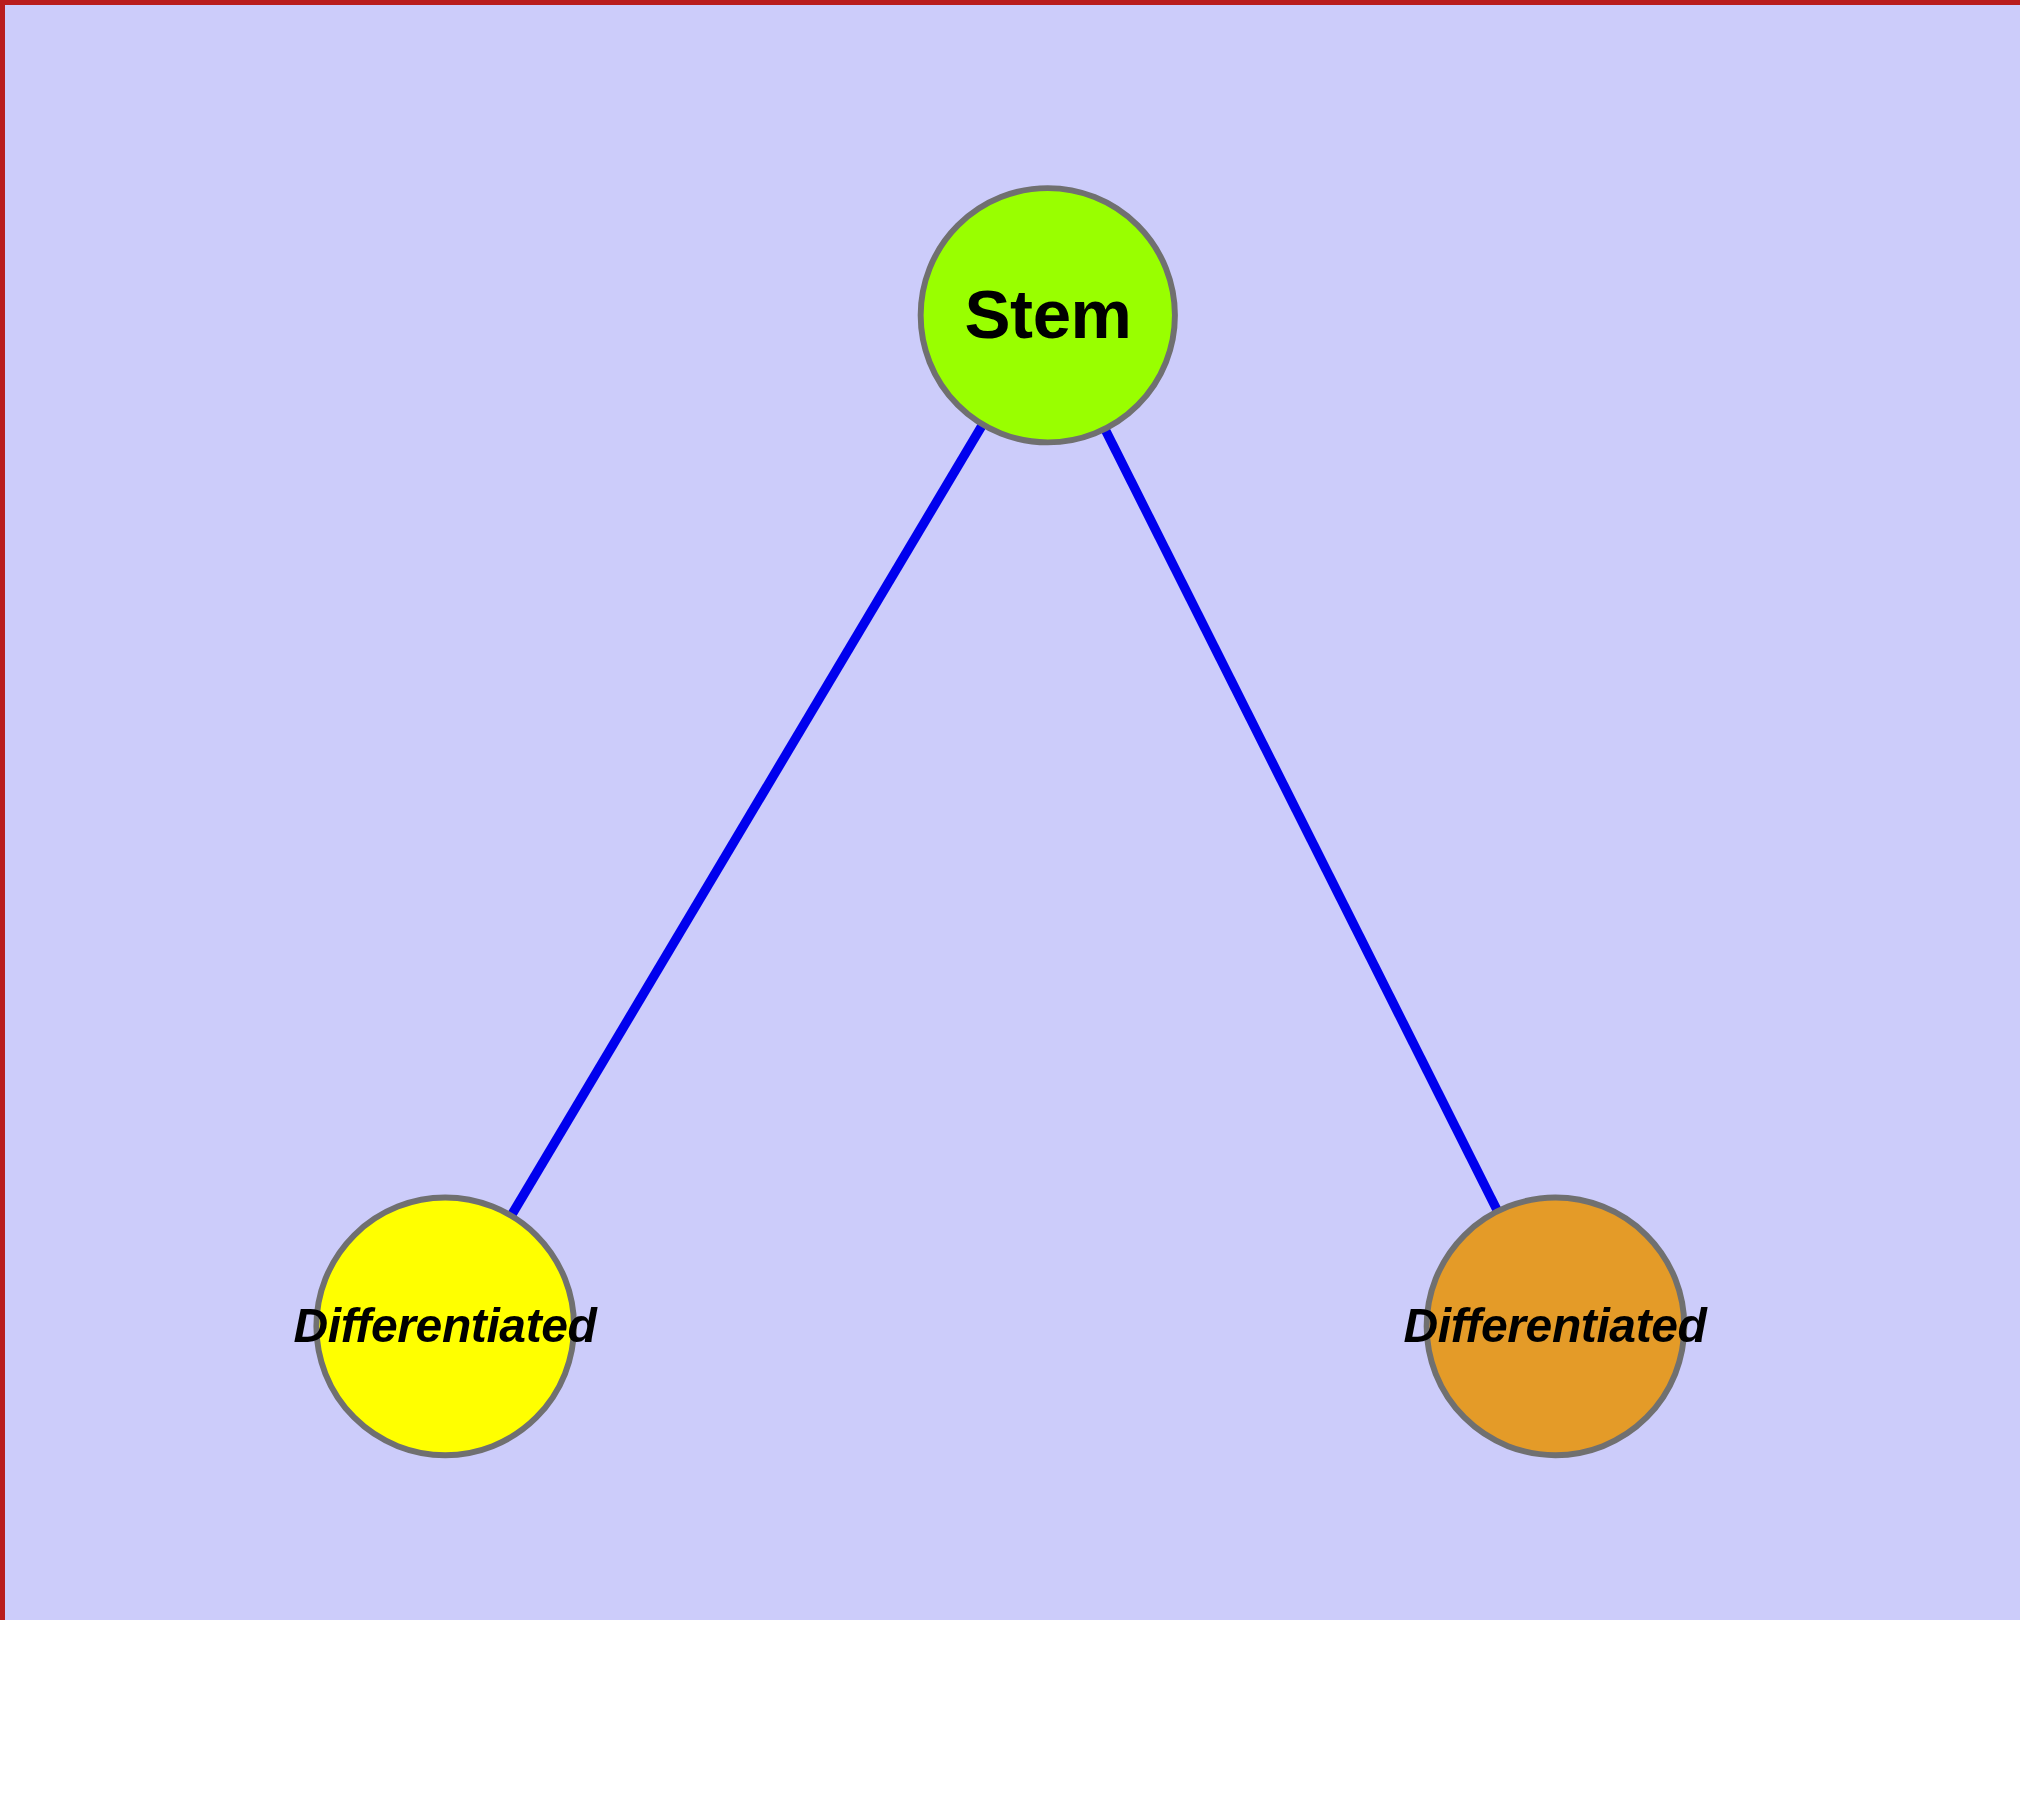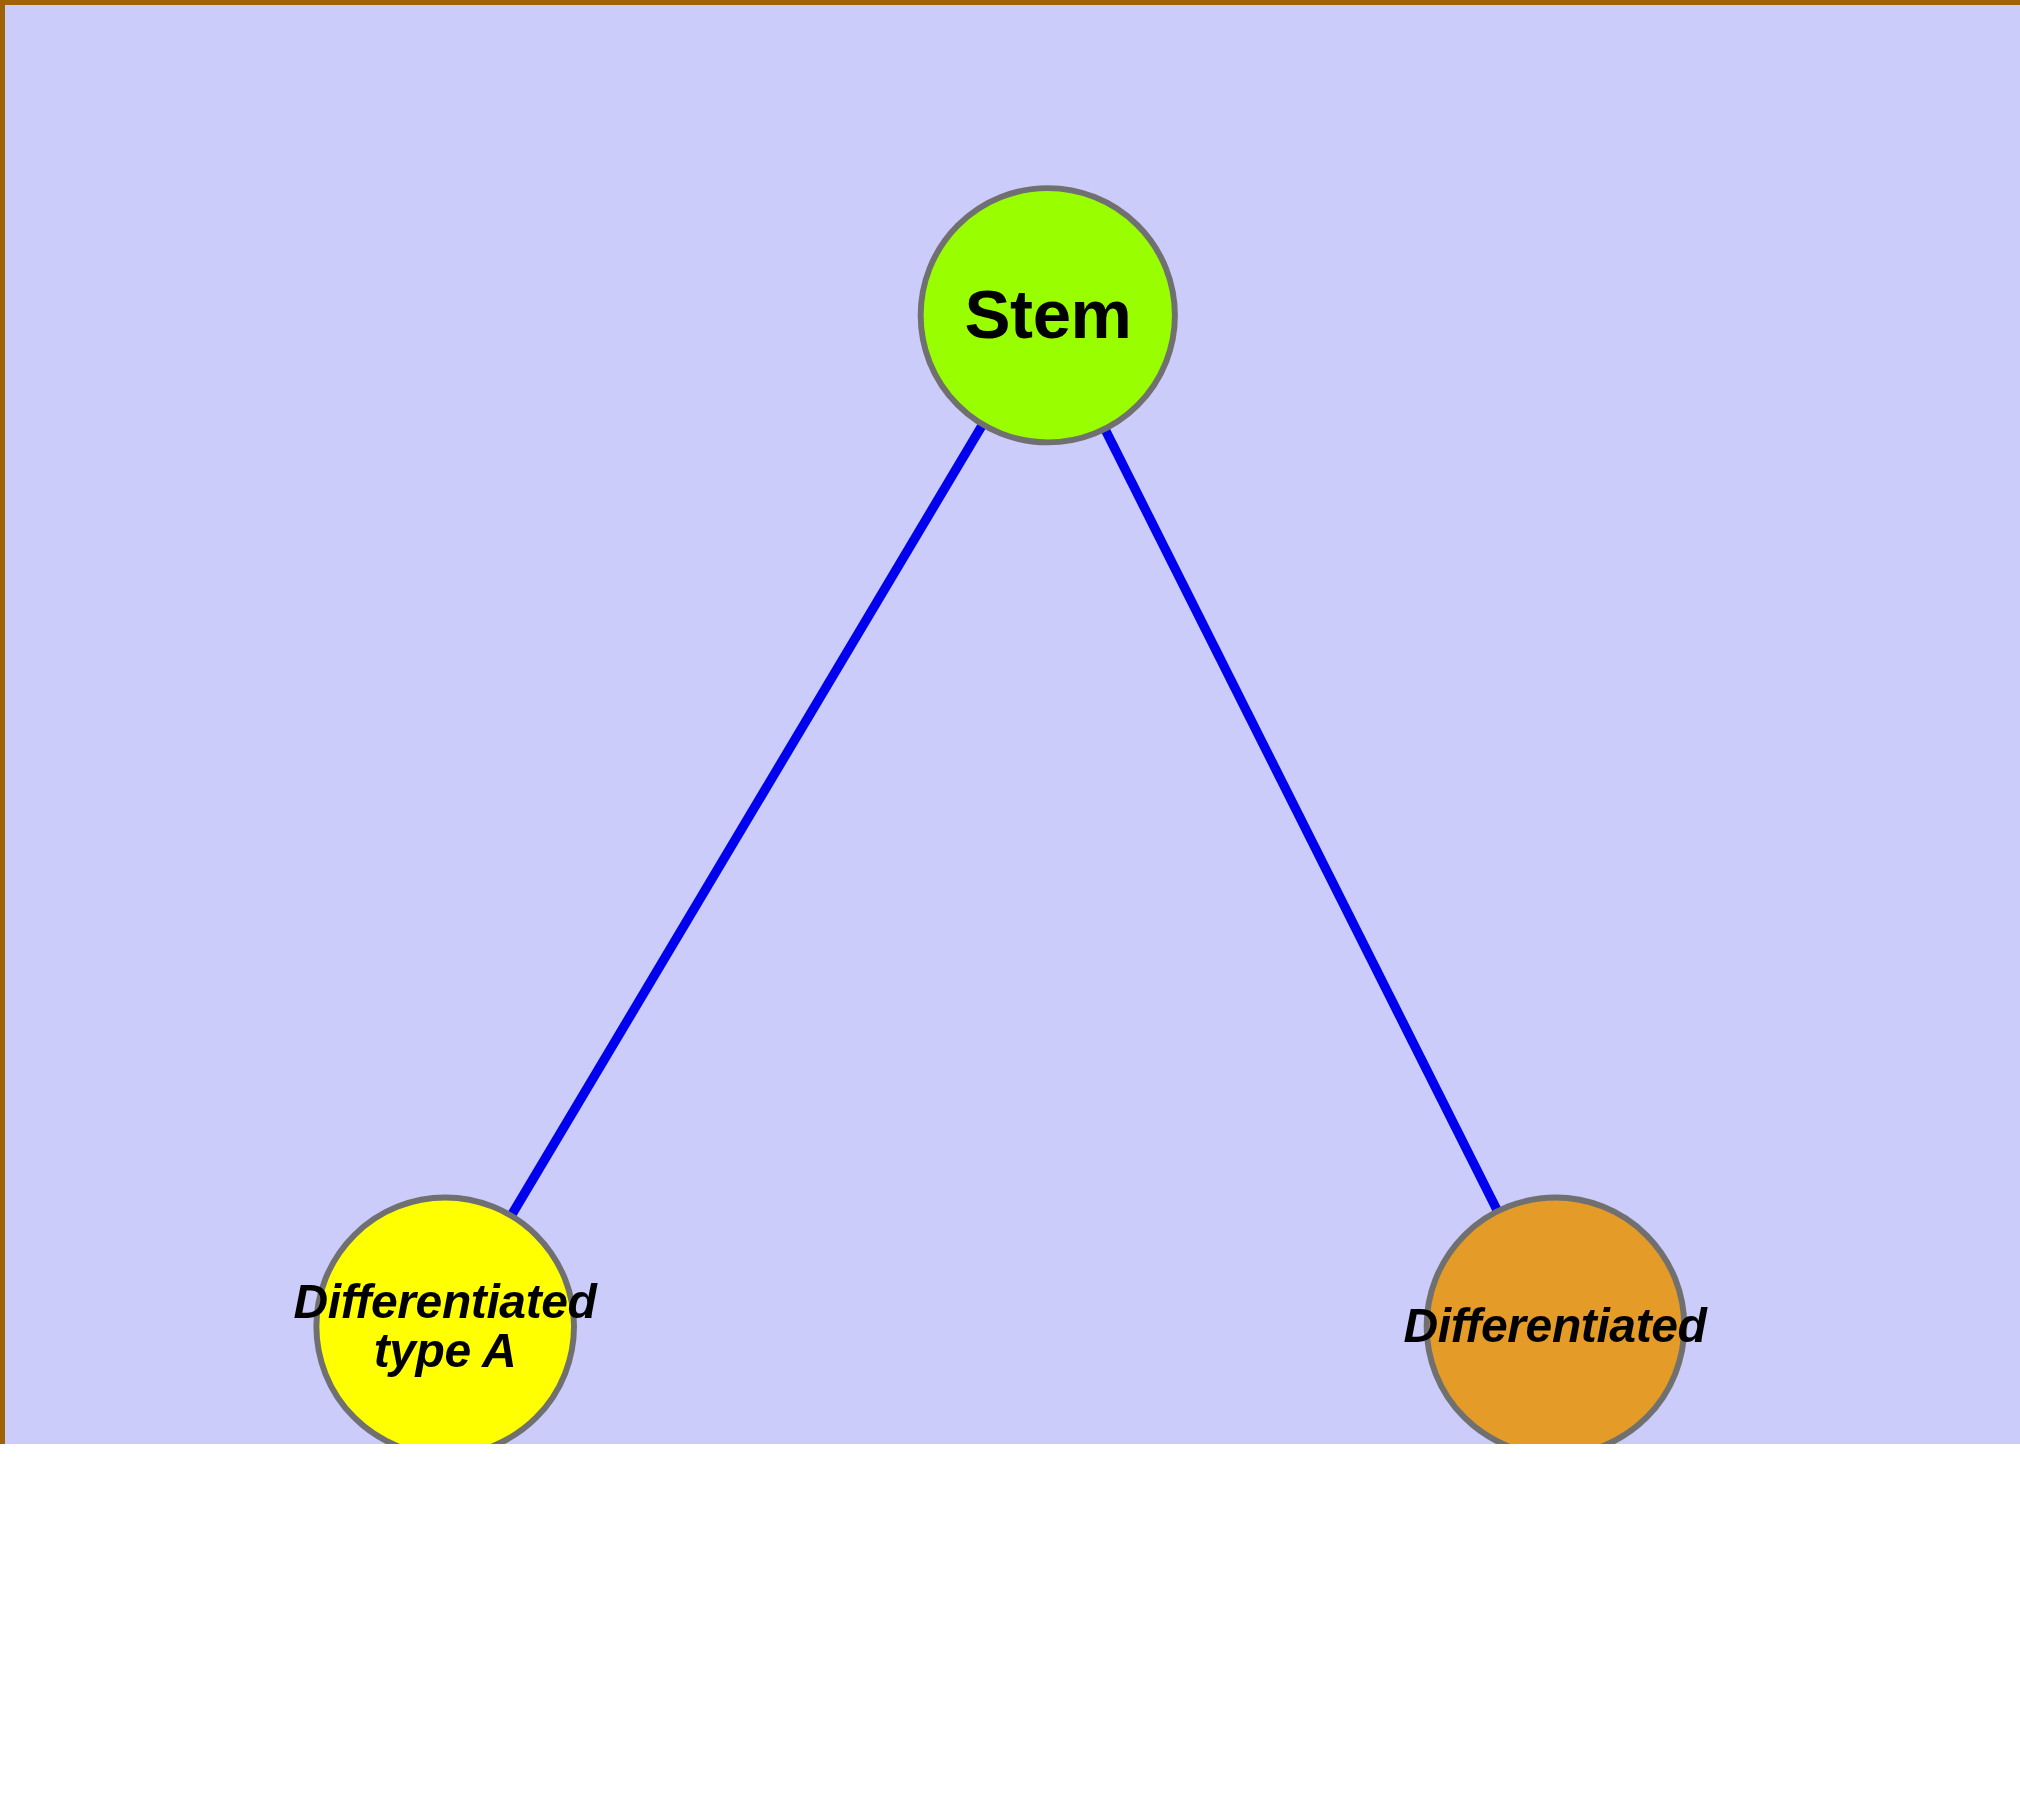--- a/index.html
+++ b/index.html
@@ -3,22 +3,22 @@
 <meta charset="utf-8">
 <style>
   html, body {
     margin: 0;
     padding: 0;
     background: #ffffff;
   }
   #canvas {
     position: relative;
     width: 2021px;
-    height: 1444px;
-    background: #a16207;
+    height: 1620px;
+    background: #b91c1c;
     overflow: hidden;
     font-family: "Liberation Sans", sans-serif;
   }
   #plot-area {
     position: absolute;
     left: 5.1px;
     top: 5.1px;
     width: 2015px;
     height: 1807px;
     background: #ccccfa;
@@ -63,17 +63,17 @@
       </g>
     <g id="nodes-group">
         <circle cx="1236" cy="372" r="150" fill="#99ff00" stroke="#707070" stroke-width="7"></circle>
         <circle cx="525" cy="1565" r="152" fill="#ffff00" stroke="#707070" stroke-width="7"></circle>
         <circle cx="1835" cy="1565" r="152" fill="#e49b28" stroke="#707070" stroke-width="7"></circle>
       </g>
   </svg>
 
   <div id="labels-group">
       <div class="node-label root" style="left: 1048px; top: 315px;"><div>Stem</div></div>
-      <div class="node-label leaf" style="left: 445px; top: 1326px;"><div>Differentiated</div><div>type A</div></div>
+      <div class="node-label leaf" style="left: 445px; top: 1326px;"><div>Differentiated</div></div>
       <div class="node-label leaf" style="left: 1555px; top: 1326px;"><div>Differentiated</div></div>
     </div>
 </div>
 
 
 </body></html>

